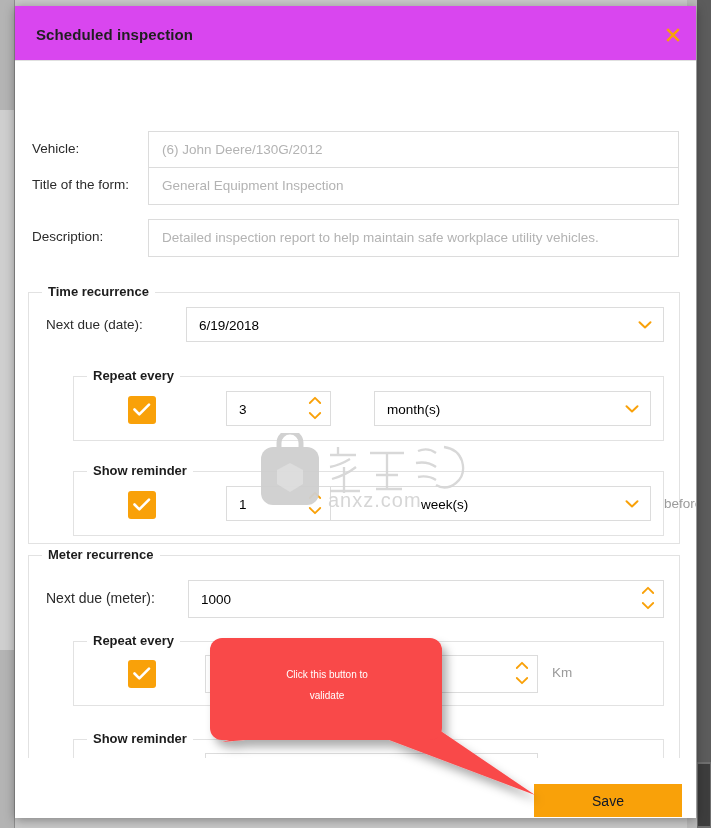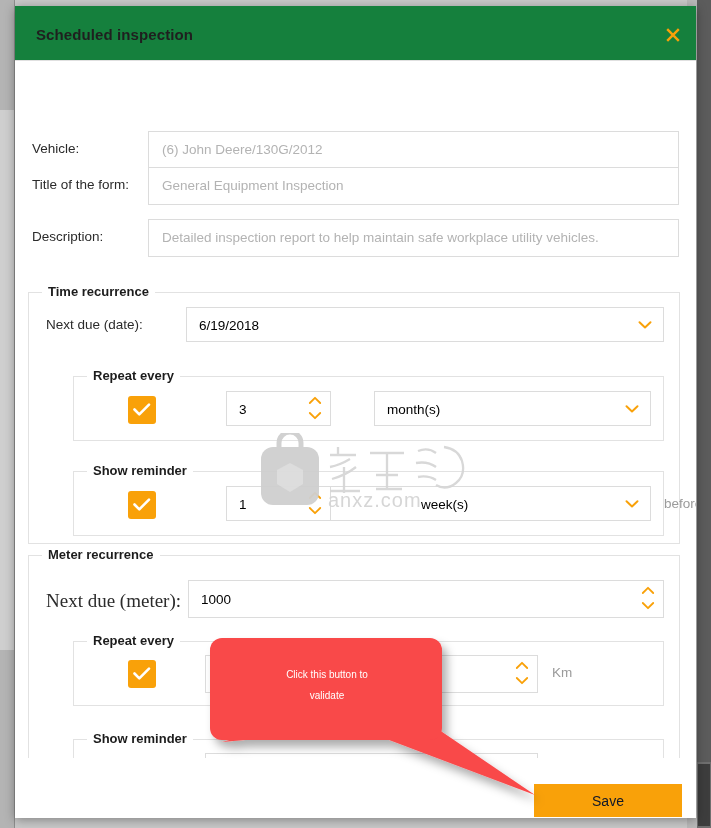--- a/index.html
+++ b/index.html
@@ -78,21 +78,21 @@
     top: 6px;
     width: 681px;
     height: 812px;
     background: #ffffff;
     box-shadow: 0 2px 10px rgba(0,0,0,0.35);
     overflow: hidden;
   }
   .modal-header {
     position: relative;
     height: 54px;
-    background: #15803d;
+    background: #d946ef;
     border-bottom: 1px solid #e0e0e0;
   }
   .modal-title {
     position: absolute;
     left: 21px;
     top: 20px;
     font-size: 15px;
     font-weight: bold;
     color: #1f1f1f;
     letter-spacing: 0.1px;
@@ -416,21 +416,21 @@
           <path d="M112 20 h34 M129 20 v36 M118 42 h22 M118 56 h26"></path>
           <path d="M160 18 q10 -4 18 2 M158 30 q12 -2 20 4 M160 44 q10 -2 18 3 M186 14 q14 2 18 14 q4 14 -6 22 q-10 8 -20 2"></path>
         </g>
         <text x="70" y="74" fill="#d4d4d4" font-family="'Liberation Sans',sans-serif" font-size="20" letter-spacing="1">anxz.com</text>
       </svg>
     </div>
 
     <div class="fset" style="left:13px; top:494px; width:652px; height:253px;">
       <div class="fset-legend">Meter recurrence</div>
 
-      <div style="position:absolute; left:17px; top:34px; font-size:19px; color:#2b2b2b;font-family:Liberation Serif, serif;">Next due (meter):</div>
+      <div style="position:absolute; left:17px; top:34px; font-size:14px; color:#2b2b2b;">Next due (meter):</div>
       <div class="inp" style="left:159px; top:24px; width:476px; height:38px;">
         <span class="val">1000</span>
         <span class="spin">
           <span class="a up">
             <svg width="14" height="9" viewBox="0 0 14 9">
               <path d="M1.8 7 L7 1.8 L12.2 7" stroke="#f9a109" stroke-width="1.8" fill="none" stroke-linecap="round" stroke-linejoin="round"></path>
             </svg>
           </span>
           <span class="a dn">
             <svg width="14" height="9" viewBox="0 0 14 9">

